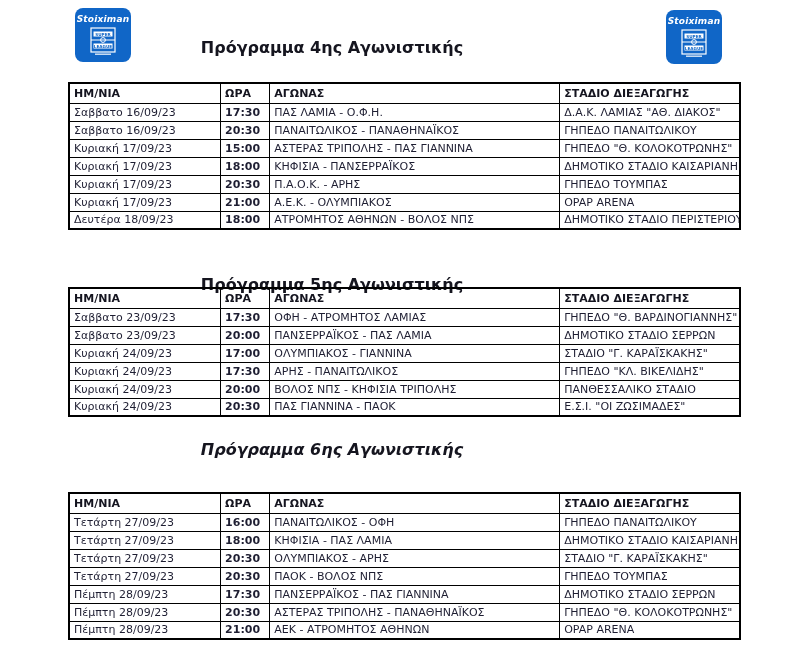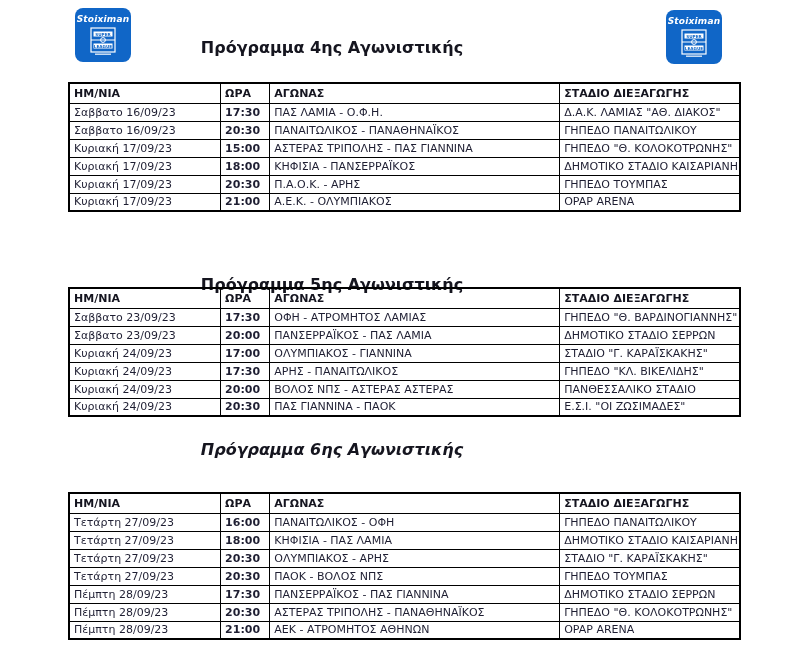--- a/index.html
+++ b/index.html
@@ -131,20 +131,26 @@
         <td class="col1">20:30</td>
         <td class="col2">Π.Α.Ο.Κ. - ΑΡΗΣ</td>
         <td class="col3">ΓΗΠΕΔΟ ΤΟΥΜΠΑΣ</td>
       </tr>
       <tr>
         <td class="col0">Κυριακή 17/09/23</td>
         <td class="col1">21:00</td>
         <td class="col2">Α.Ε.Κ. - ΟΛΥΜΠΙΑΚΟΣ</td>
         <td class="col3">OPAP ARENA</td>
       </tr>
+      <tr>
+        <td class="col0">Δευτέρα 18/09/23</td>
+        <td class="col1">18:00</td>
+        <td class="col2">ΑΤΡΟΜΗΤΟΣ ΑΘΗΝΩΝ - ΒΟΛΟΣ ΝΠΣ</td>
+        <td class="col3">ΔΗΜΟΤΙΚΟ ΣΤΑΔΙΟ ΠΕΡΙΣΤΕΡΙΟΥ</td>
+      </tr>
     </tbody>
 </table>
 
 <div class="section-title title-2">Πρόγραμμα 5ης Αγωνιστικής</div>
 <table class="schedule table-2">
   <thead>
     <tr>
       <th class="col0">ΗΜ/ΝΙΑ</th>
       <th class="col1">ΩΡΑ</th>
       <th class="col2">ΑΓΩΝΑΣ</th>
@@ -172,21 +178,21 @@
       </tr>
       <tr>
         <td class="col0">Κυριακή 24/09/23</td>
         <td class="col1">17:30</td>
         <td class="col2">ΑΡΗΣ - ΠΑΝΑΙΤΩΛΙΚΟΣ</td>
         <td class="col3">ΓΗΠΕΔΟ "ΚΛ. ΒΙΚΕΛΙΔΗΣ"</td>
       </tr>
       <tr>
         <td class="col0">Κυριακή 24/09/23</td>
         <td class="col1">20:00</td>
-        <td class="col2">ΒΟΛΟΣ ΝΠΣ - ΑΣΤΕΡΑΣ ΑΣΤΕΡΑΣ</td>
+        <td class="col2">ΒΟΛΟΣ ΝΠΣ - ΚΗΦΙΣΙΑ ΤΡΙΠΟΛΗΣ</td>
         <td class="col3">ΠΑΝΘΕΣΣΑΛΙΚΟ ΣΤΑΔΙΟ</td>
       </tr>
       <tr>
         <td class="col0">Κυριακή 24/09/23</td>
         <td class="col1">20:30</td>
         <td class="col2">ΠΑΣ ΓΙΑΝΝΙΝΑ - ΠΑΟΚ</td>
         <td class="col3">Ε.Σ.Ι. "ΟΙ ΖΩΣΙΜΑΔΕΣ"</td>
       </tr>
     </tbody>
 </table>

